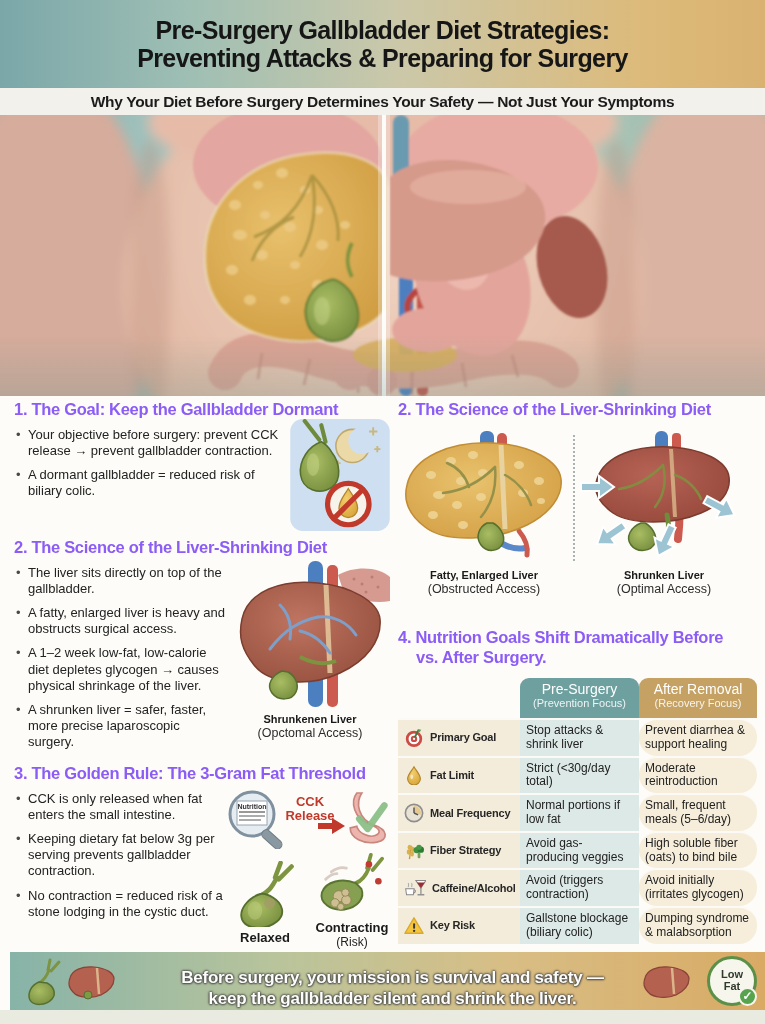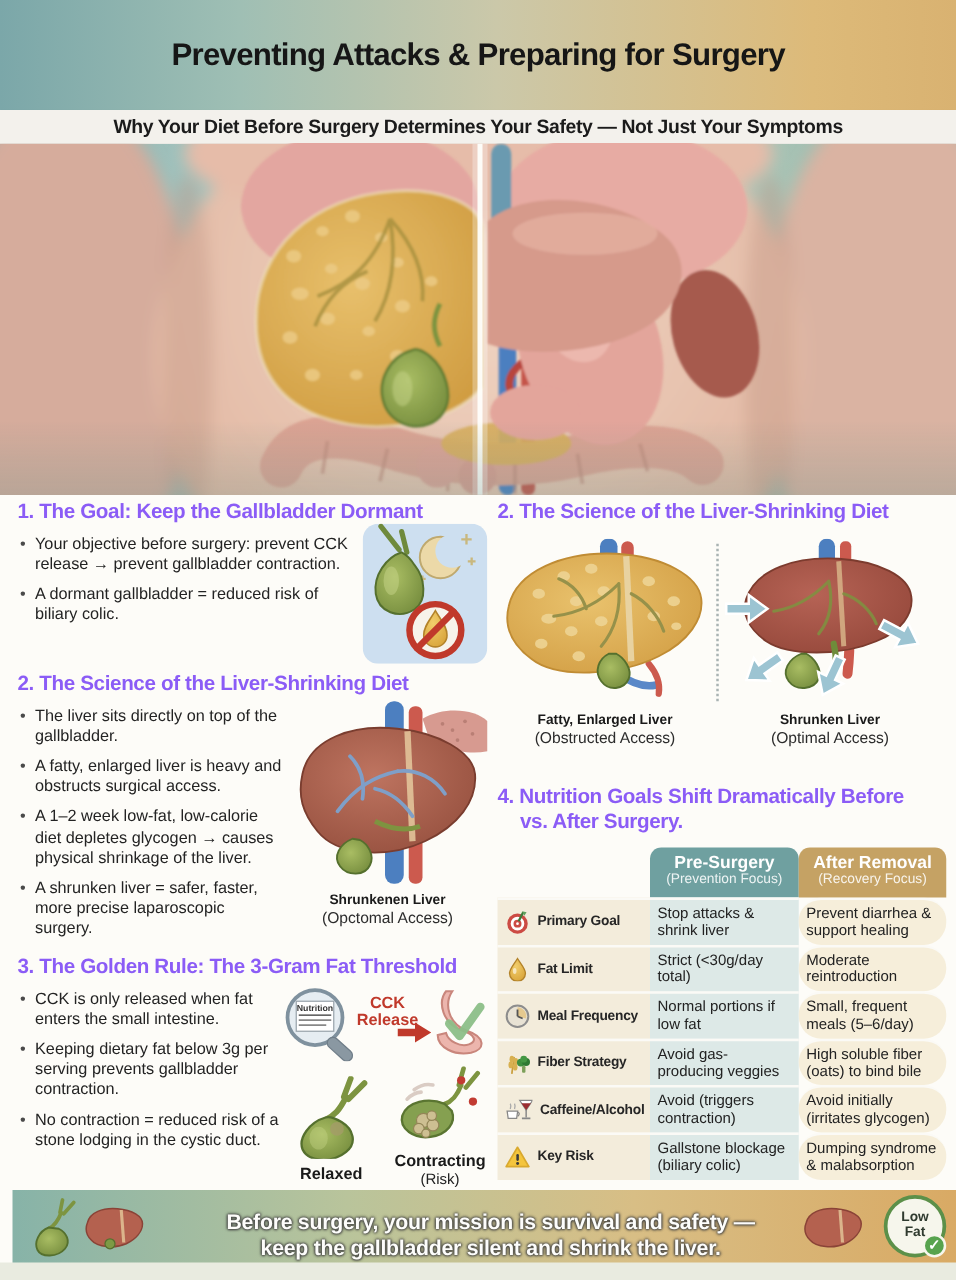--- a/index.html
+++ b/index.html
@@ -66,21 +66,21 @@
 
   .sec-table-head h2 { white-space:normal; line-height:1.2; }
   .sec-table-head .l2 { padding-left:18px; }
 
   
   .ngrid { position:absolute; left:398px; top:678px; width:359px; display:grid;
            grid-template-columns:122px 119px 118px; }
   .th { height:40px; border-radius:9px 9px 0 0; color:#fff; text-align:center; padding-top:4px; }
   .th-pre { background:#6FA0A0; }
   .th-after { background:#C5A264; }
-  .th-title { font-size:14px; font-weight:700; line-height:1.1; }
+  .th-title { font-size:14px; font-weight:400; line-height:1.1; }
   .th-sub { font-size:11px; color:rgba(255,255,255,0.88); line-height:1.1; }
   .cell { min-height:37px; display:flex; align-items:center; border-top:2px solid #FBFAF6;
           font-size:12px; line-height:1.15; color:#222; padding:4px 6px; }
   .c-label { background:#F3ECDB; gap:6px; font-weight:bold; font-size:11px; letter-spacing:-0.2px; color:#262626; }
   .c-label svg { flex:0 0 auto; }
   .c-pre { background:#DDE9E7; }
   .c-after { background:#F6EEDA;border-radius:18px; }
 
   
   .ftr { position:absolute; left:10px; top:952px; width:765px; height:72px;
@@ -100,20 +100,21 @@
                    justify-content:center; border:2px solid #F6F6EC; }
   .strip { position:absolute; left:0; top:1010px; width:765px; height:14px; background:#E9EBE0; }
 </style>
 </head>
 <body>
 
 <div class="page">
 
   <div class="hdr">
     <h1>
+      <div>Pre-Surgery Gallbladder Diet Strategies:</div>
       <div>Preventing Attacks &amp; Preparing for Surgery</div>
     </h1>
   </div>
   <div class="subband">Why Your Diet Before Surgery Determines Your Safety — Not Just Your Symptoms</div>
 
   <svg class="hero" viewBox="0 0 765 281">
     <defs>
       <linearGradient id="bgG" x1="0" y1="0" x2="1" y2="0">
         <stop offset="0" stop-color="#7FA8A6"></stop>
           <stop offset="0.18" stop-color="#9FC0BB"></stop>

